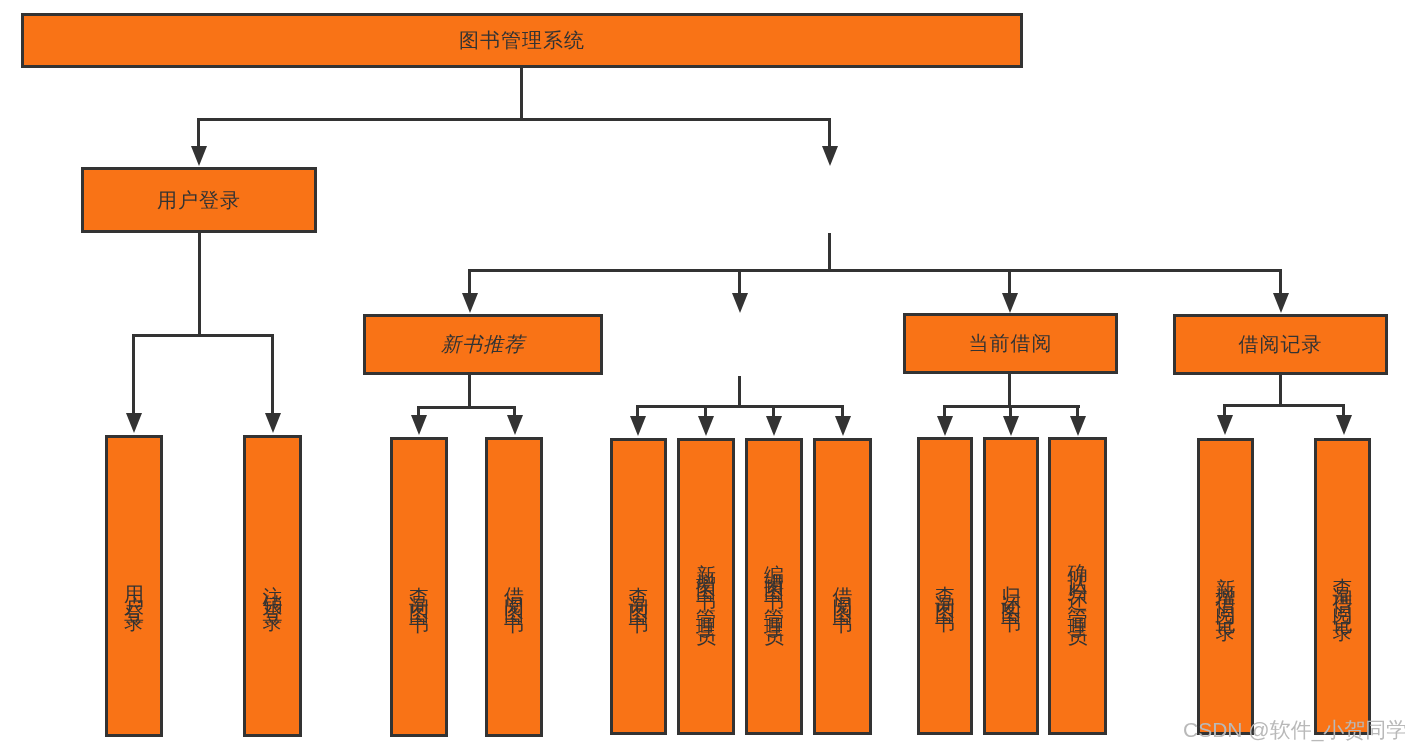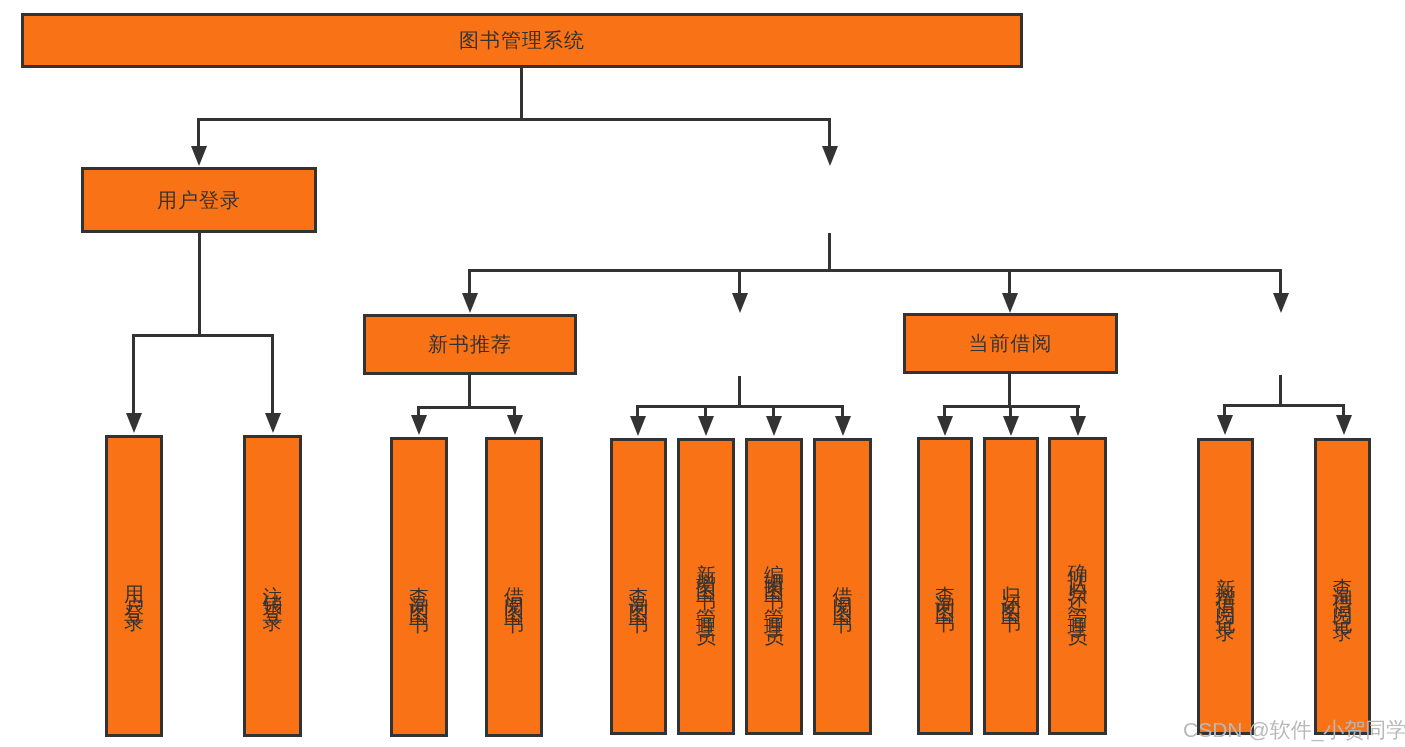--- a/index.html
+++ b/index.html
@@ -79,22 +79,23 @@
   <div class="hline" style="left:468px; top:269px; width:814px;"></div>
   <div class="vline" style="left:468px; top:269px; height:26px;"></div>
   <div class="arrow" style="left:462px; top:293px;"></div>
   <div class="vline" style="left:738px; top:269px; height:26px;"></div>
   <div class="arrow" style="left:732px; top:293px;"></div>
   <div class="vline" style="left:1008px; top:269px; height:26px;"></div>
   <div class="arrow" style="left:1002px; top:293px;"></div>
   <div class="vline" style="left:1279px; top:269px; height:26px;"></div>
   <div class="arrow" style="left:1273px; top:293px;"></div>
 
-  <div class="node" style="left:363px; top:314px; width:214px; height:61px;">新书推荐</div>
+  <div class="node" style="left:363px; top:314px; width:240px; height:61px;font-style:italic;">新书推荐</div>
   <div class="node" style="left:903px; top:313px; width:215px; height:61px;">当前借阅</div>
+  <div class="node" style="left:1173px; top:314px; width:215px; height:61px;">借阅记录</div>
 
   <div class="vline" style="left:468px; top:375px; height:33px;"></div>
   <div class="hline" style="left:417px; top:406px; width:99px;"></div>
   <div class="vline" style="left:417px; top:406px; height:11px;"></div>
   <div class="arrow" style="left:411px; top:415px;"></div>
   <div class="vline" style="left:513px; top:406px; height:11px;"></div>
   <div class="arrow" style="left:507px; top:415px;"></div>
 
   <div class="vline" style="left:738px; top:376px; height:31px;"></div>
   <div class="hline" style="left:636px; top:405px; width:208px;"></div>

